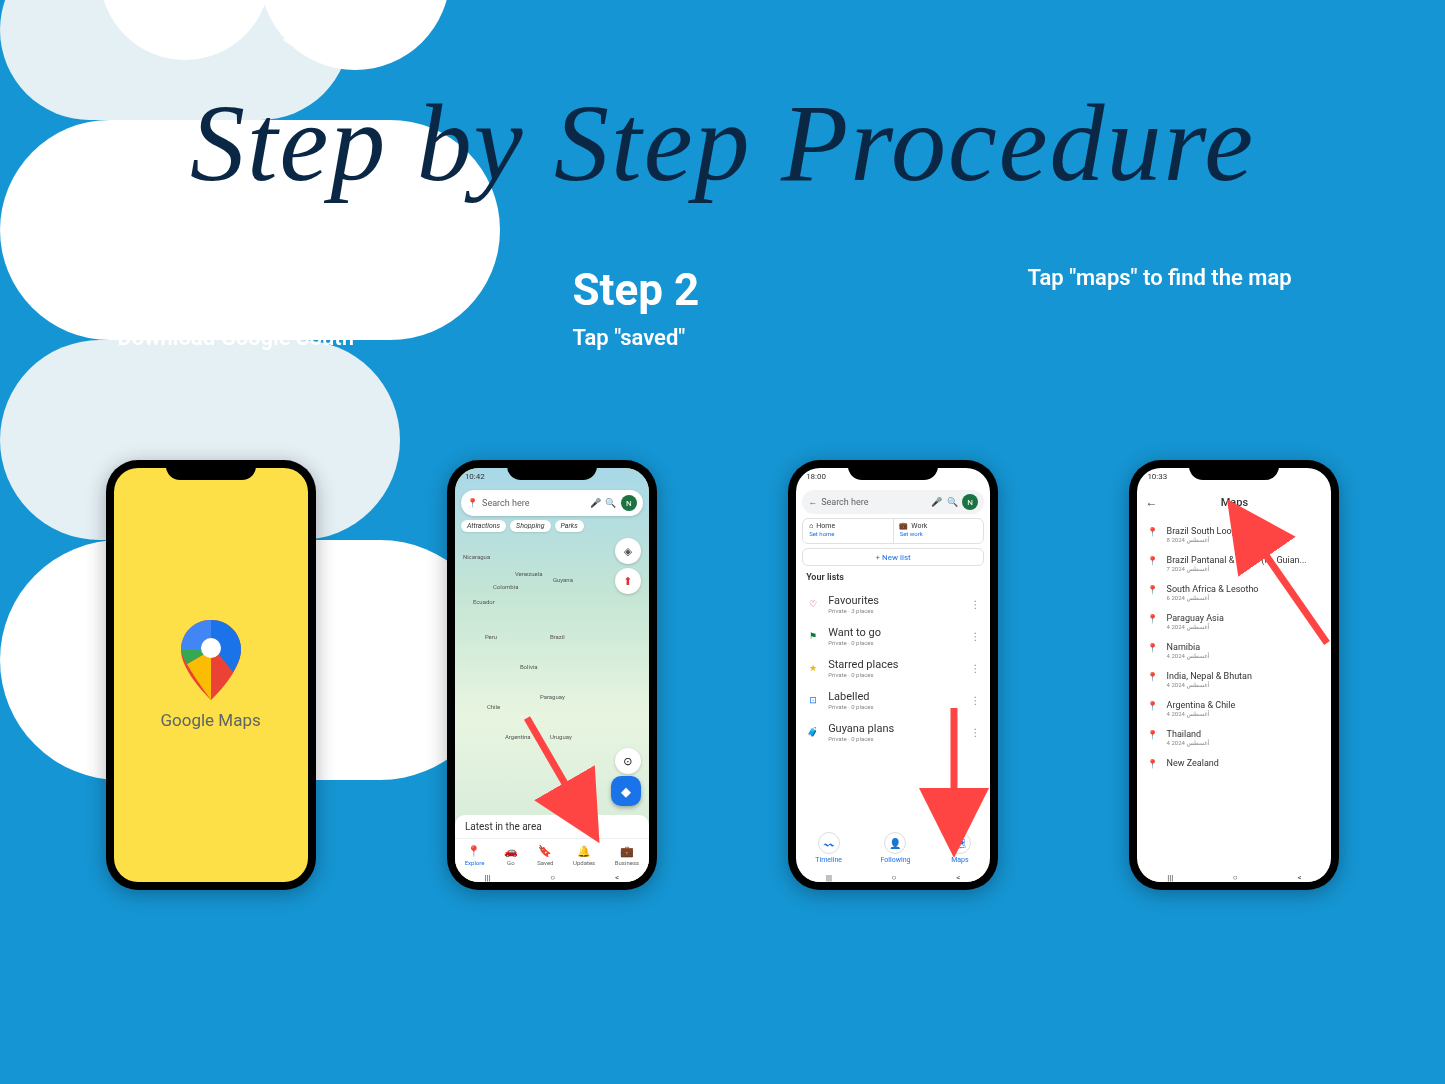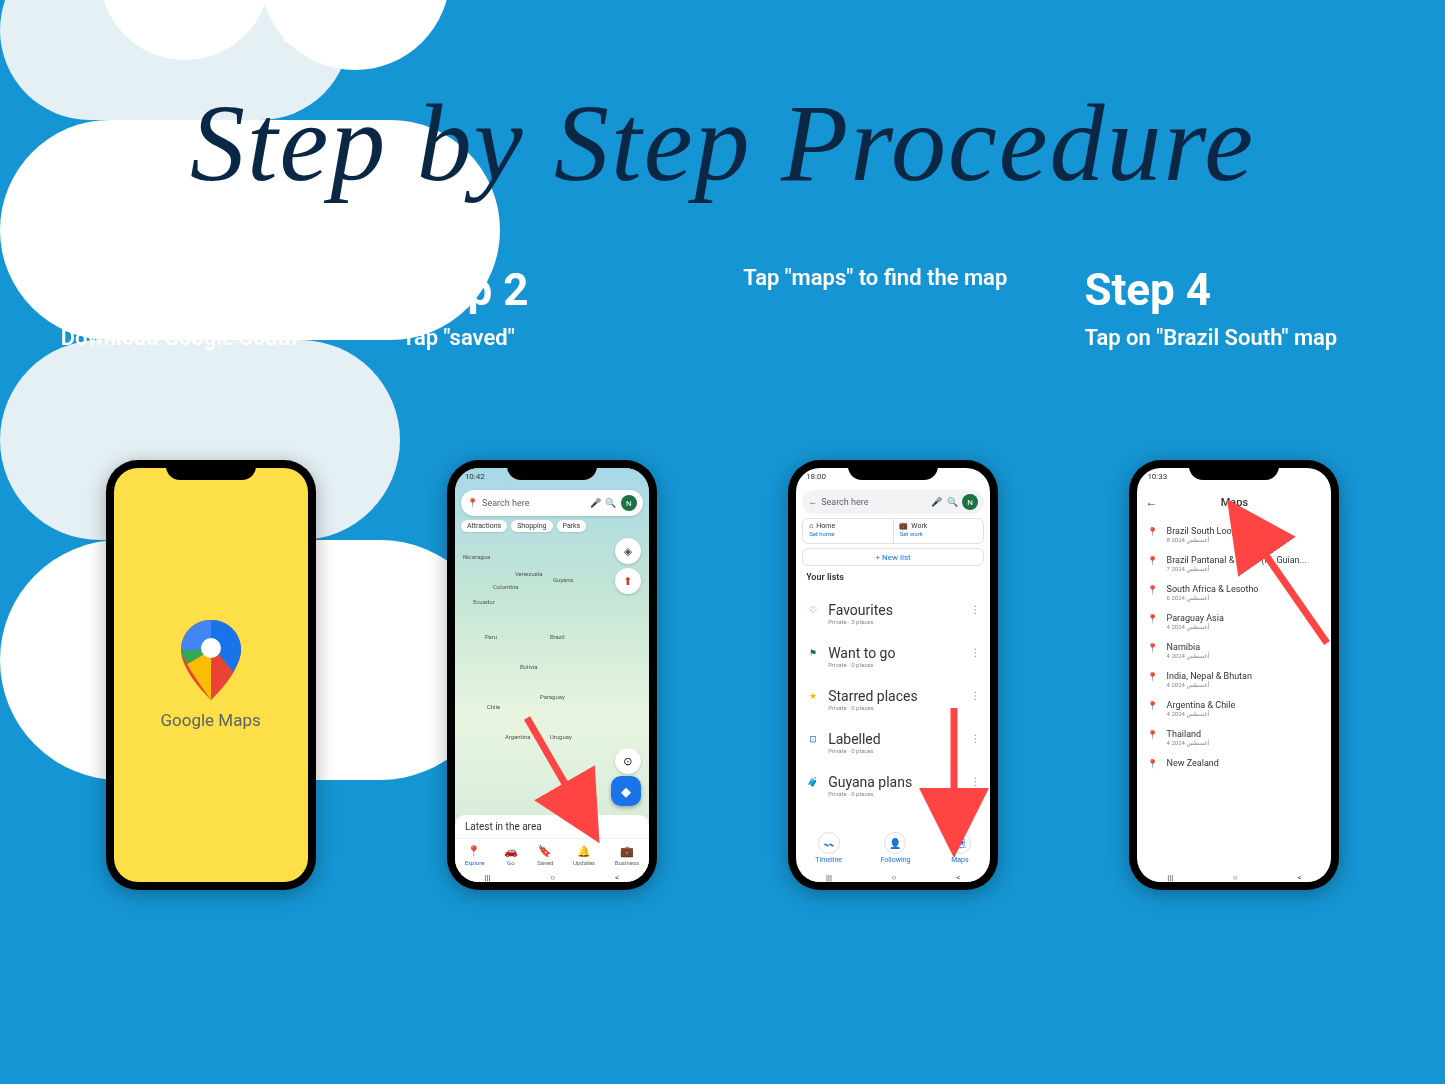--- a/index.html
+++ b/index.html
@@ -33,21 +33,21 @@
 .splash { width: 100%; height: 100%; display: flex; flex-direction: column; align-items: center; justify-content: center; gap: 10px; }
 .gmaps-pin { width: 60px; height: 80px; position: relative; }
 .pin-svg { width: 60px; height: 80px; }
 .splash-text { font-size: 17px; color: #5f6368; font-weight: 400; }
 
 
 .map-bg { width: 100%; height: 100%; background: linear-gradient(180deg, #a8d8e8 0%, #c4e5d5 30%, #e8f5e0 60%, #d0e8d8 100%); position: relative; }
 .status-bar { position: absolute; top: 0; left: 0; width: 100%; height: 18px; font-size: 8px; padding: 4px 10px; color: #333; z-index: 10; }
 .search-bar { position: absolute; top: 22px; left: 6px; right: 6px; height: 26px; background: #fff; border-radius: 16px; display: flex; align-items: center; padding: 0 6px; gap: 4px; box-shadow: 0 1px 3px rgba(0,0,0,0.15); font-size: 9px; color: #5f6368; }
 .avatar { width: 16px; height: 16px; background: #1a7340; border-radius: 50%; color: #fff; display: flex; align-items: center; justify-content: center; font-size: 8px; margin-left: auto; }
-.chips { position: absolute; top: 52px; left: 6px; display: flex; gap: 4px; }
+.chips { position: absolute; top: 52px; left: 6px; display: flex; gap: 4px; font-style: italic; }
 .chip { background: #fff; border-radius: 10px; padding: 2px 6px; font-size: 7px; color: #333; box-shadow: 0 1px 2px rgba(0,0,0,0.1); }
 .map-countries { position: absolute; top: 80px; left: 0; width: 100%; font-size: 6px; color: #555; }
 .country-label { position: absolute; }
 .fab-layers { position: absolute; right: 8px; top: 70px; width: 26px; height: 26px; background: #fff; border-radius: 50%; box-shadow: 0 1px 3px rgba(0,0,0,0.2); display:flex; align-items:center; justify-content:center; font-size:11px; color:#555; }
 .fab-compass { position: absolute; right: 8px; top: 100px; width: 26px; height: 26px; background: #fff; border-radius: 50%; box-shadow: 0 1px 3px rgba(0,0,0,0.2); display:flex; align-items:center; justify-content:center; font-size:11px; color:#d33; }
 .fab-loc { position: absolute; right: 8px; bottom: 108px; width: 26px; height: 26px; background: #fff; border-radius: 50%; box-shadow: 0 1px 3px rgba(0,0,0,0.2); display:flex; align-items:center; justify-content:center; font-size:11px; }
 .fab-dir { position: absolute; right: 8px; bottom: 76px; width: 30px; height: 30px; background: #1a73e8; border-radius: 10px; box-shadow: 0 2px 4px rgba(0,0,0,0.3); display:flex; align-items:center; justify-content:center; color:#fff; font-size:13px; }
 .latest { position: absolute; bottom: 44px; left: 0; right: 0; background: #fff; padding: 6px 10px; font-size: 10px; color: #333; border-radius: 10px 10px 0 0; }
 .bottom-nav { position: absolute; bottom: 10px; left: 0; right: 0; height: 34px; background: #fff; display: flex; justify-content: space-around; align-items: center; border-top: 1px solid #eee; }
 .nav-item { display: flex; flex-direction: column; align-items: center; font-size: 6px; color: #5f6368; gap: 1px; }
@@ -62,21 +62,21 @@
 .hw-item { flex: 1; padding: 3px 6px; font-size: 7px; display: flex; flex-direction: column; }
 .hw-item .hw-t { color: #333; }
 .hw-item .hw-s { color: #1a73e8; font-size: 6px; }
 .hw-div { width: 1px; background: #e0e0e0; }
 .new-list { position: absolute; top: 80px; left: 6px; right: 6px; height: 18px; border: 1px solid #e0e0e0; border-radius: 6px; text-align: center; font-size: 8px; color: #1a73e8; line-height: 18px; }
 .your-lists-h { position: absolute; top: 104px; left: 10px; font-size: 9px; font-weight: 600; color: #333; }
 .lists { position: absolute; top: 120px; left: 0; right: 0; }
 .list-item { display: flex; align-items: center; padding: 6px 10px; gap: 8px; }
 .list-icon { width: 14px; font-size: 9px; text-align:center; }
 .list-txt { flex: 1; }
-.list-txt .lt-t { font-size: 14px; color: #333; margin-top: 8px; }
+.list-txt .lt-t { font-size: 11px; color: #333; }
 .list-txt .lt-s { font-size: 6px; color: #888; }
 .list-more { color: #888; font-size: 10px; }
 .tabs3 { position: absolute; bottom: 14px; left: 0; right: 0; display: flex; justify-content: space-around; padding: 4px 0; }
 .tab3 { display: flex; flex-direction: column; align-items: center; font-size: 7px; color: #1a73e8; gap: 2px; }
 .tab3-circle { width: 22px; height: 22px; border: 1px solid #ddd; border-radius: 50%; display: flex; align-items: center; justify-content: center; font-size: 10px; }
 
 
 .p4-header { position: absolute; top: 22px; left: 0; right: 0; height: 24px; display: flex; align-items: center; justify-content: center; font-size: 11px; font-weight: 500; color: #333; }
 .p4-back { position: absolute; left: 8px; font-size: 12px; color: #333; }
 .maps-list { position: absolute; top: 52px; left: 0; right: 0; }
@@ -117,24 +117,20 @@
   <div class="step">
     <div class="step-title">Step 1</div>
     <div class="step-desc">Download Google South</div>
   </div>
   <div class="step">
     <div class="step-title">Step 2</div>
     <div class="step-desc">Tap "saved"</div>
   </div>
   <div class="step">
     <div class="step-desc">Tap "maps" to find the map</div>
-  </div>
-  <div class="step">
-    <div class="step-title">Step 4</div>
-    <div class="step-desc">Tap on "Brazil South" map</div>
   </div>
 </div>
 
 <div class="phones">
 
   <div class="phone-wrap">
     <div class="phone">
       <div class="notch"></div>
       <div class="phone-screen">
         <div class="splash">

